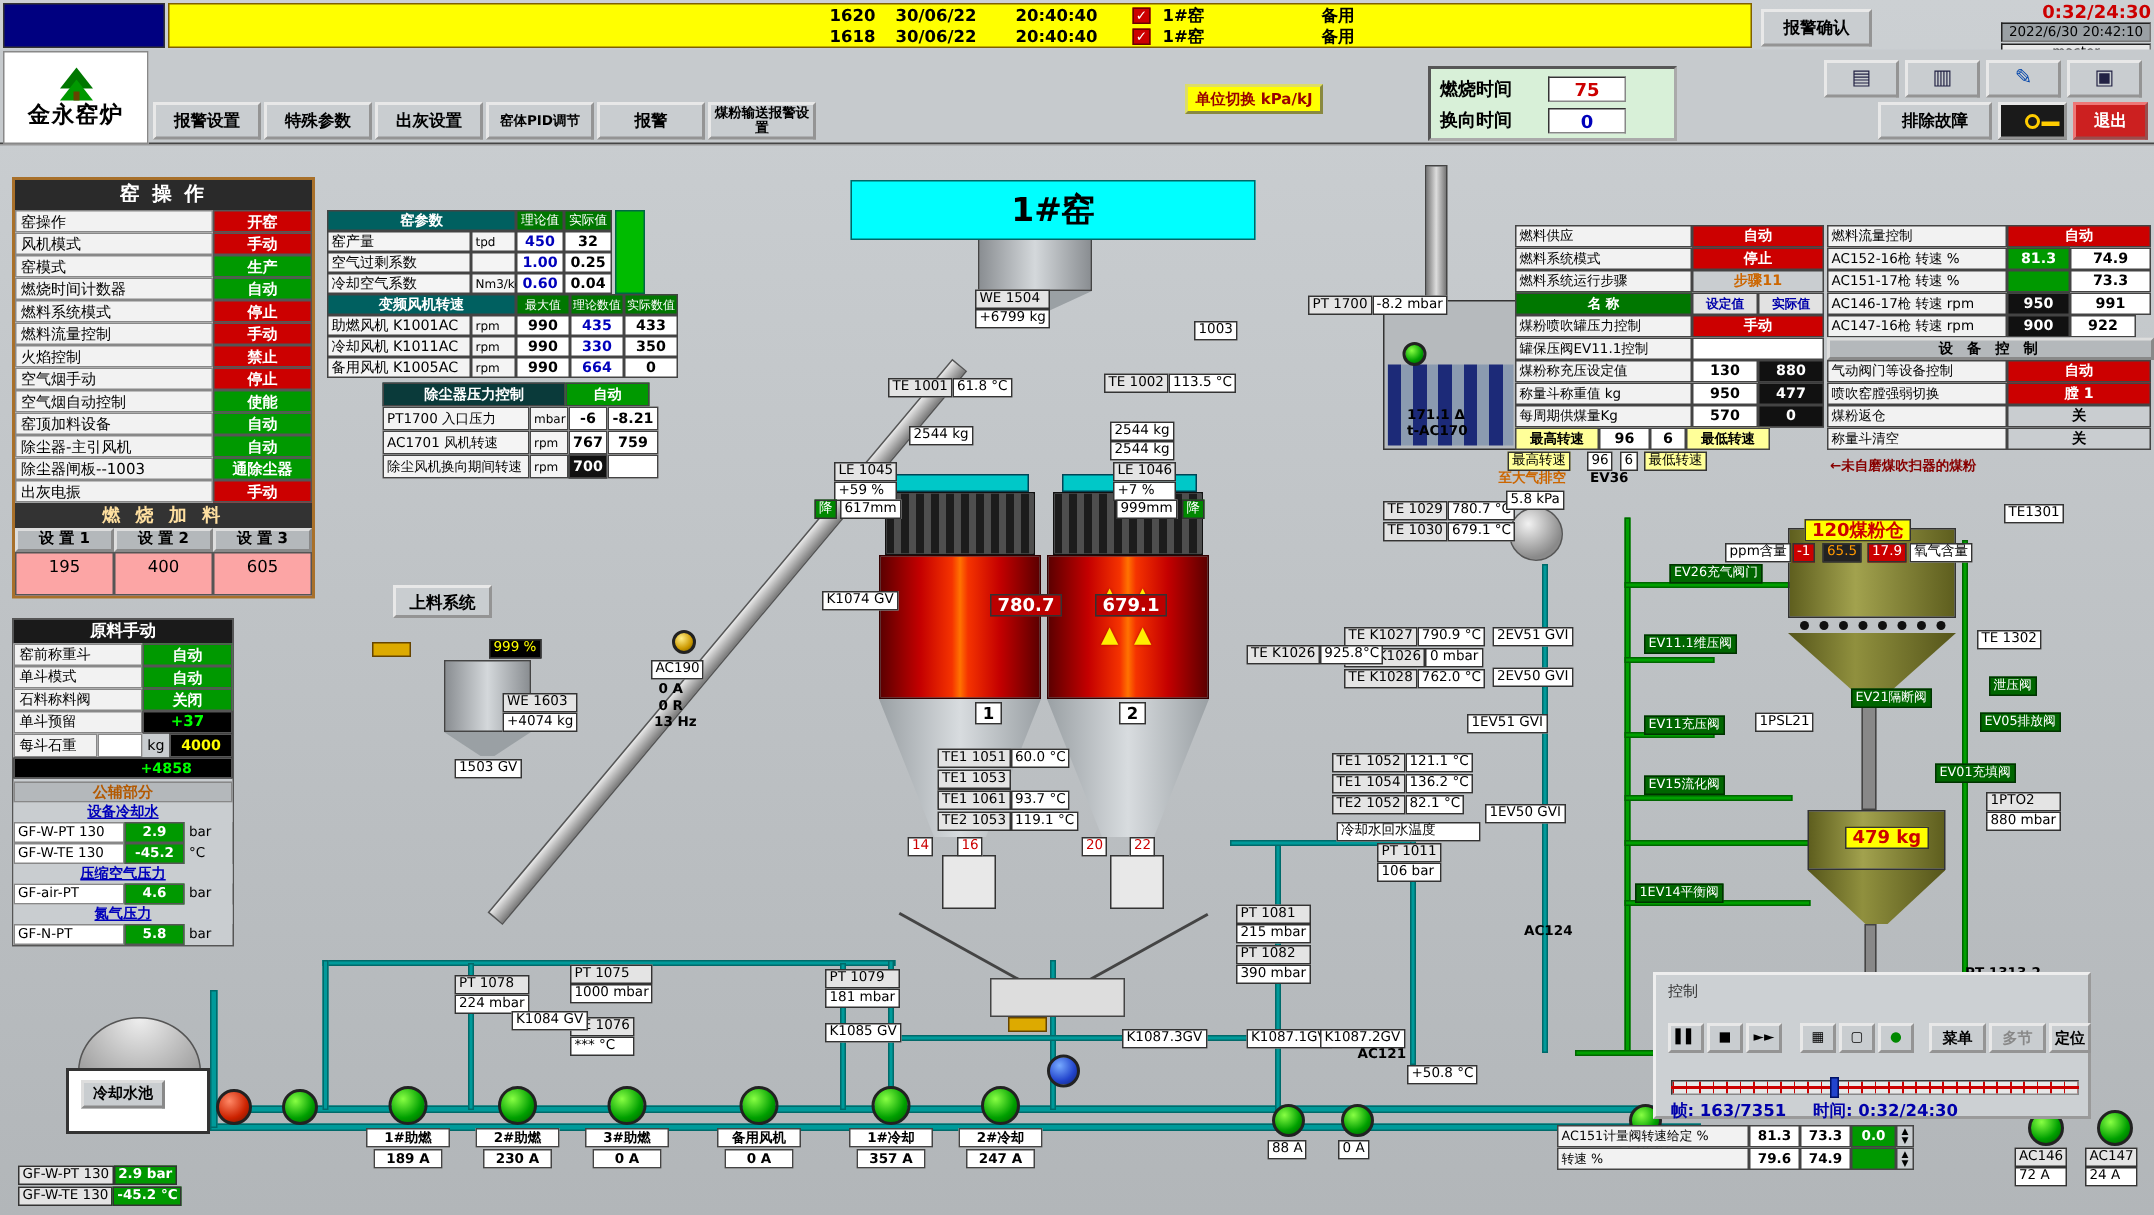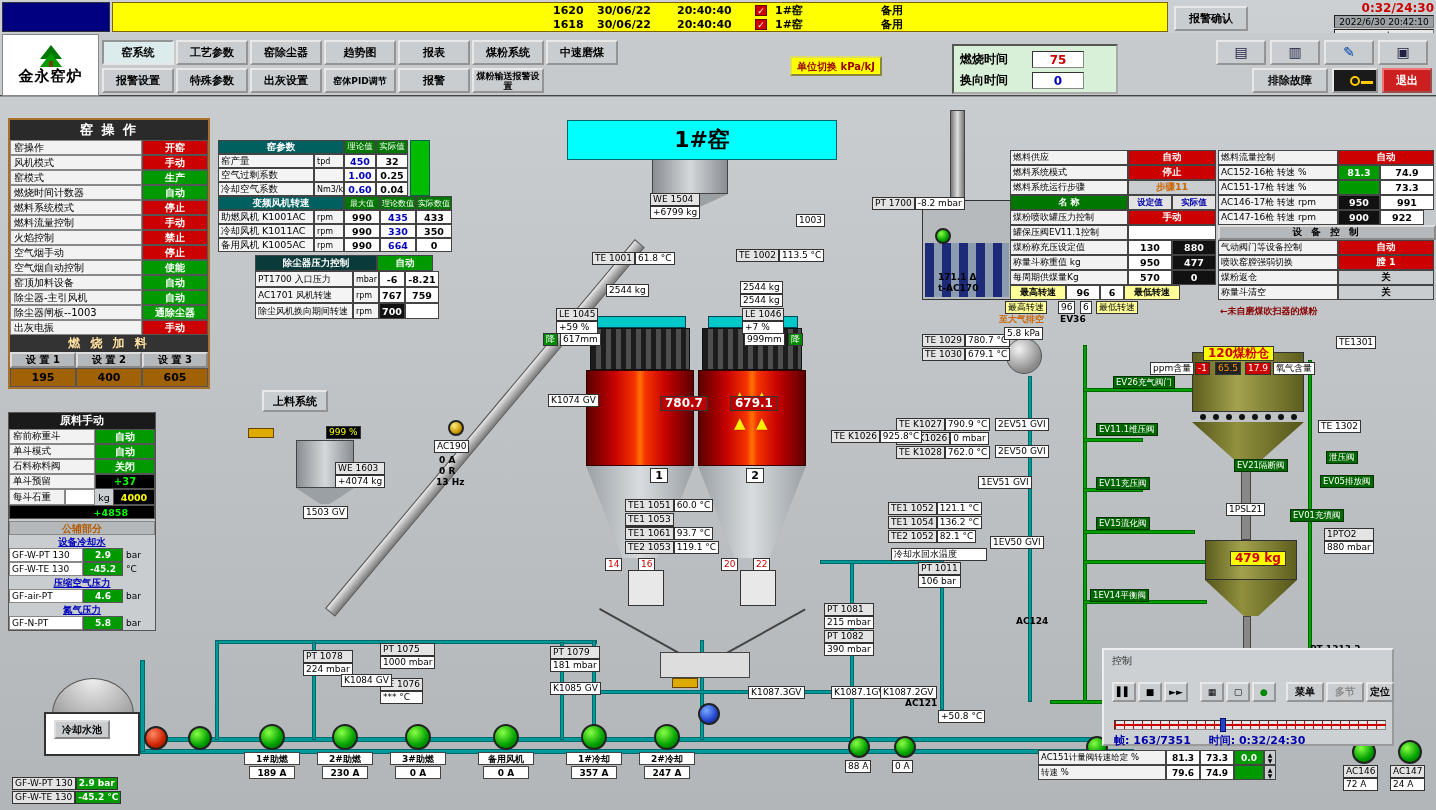--- a/index.html
+++ b/index.html
@@ -42,21 +42,21 @@
 #exitbtn{left:1382px;top:68px;width:50px;height:25px;background:#cc2020;color:#fff;border:2px outset #ee7777}
 
 #kilnops{left:8px;top:118px;width:202px;background:#c9cdd0;border:2px solid #a8702a;z-index:5}
 .panel-title{background:#2a2a2a;color:#fff;font-weight:bold;text-align:center;height:20px;line-height:20px;font-size:13px;letter-spacing:2px}
 .op-row{display:flex;height:15px}
 .op-label{width:132px;border:1px solid #888;background:#f2f2f2;font-size:10px;padding-left:3px;display:flex;align-items:center}
 .op-value{width:66px;border:1px solid #555;color:#fff;font-weight:bold;font-size:10px;display:flex;align-items:center;justify-content:center}
 .feed-title{background:#333;color:#ffe0a0;font-weight:bold;text-align:center;height:17px;line-height:17px;font-size:12px;letter-spacing:3px}
 .feed-cols,.feed-vals{display:flex}
 .feed-cols>div{width:66.6px;height:16px;background:#b4b8bb;border:2px outset #ddd;font-size:10px;font-weight:bold;text-align:center;line-height:12px}
-.feed-vals>div{width:66.6px;height:19px;background:#a16207;border:1px solid #555;font-weight:bold;text-align:center;line-height:18px}
+.feed-vals>div{width:66.6px;height:29px;background:#fca5a5;border:1px solid #555;font-weight:normal;text-align:center;line-height:18px}
 
 #material{left:8px;top:412px;width:148px;background:#c9cdd0;border:1px solid #555;z-index:5}
 .mat-title{background:#1a1a1a;color:#fff;font-weight:bold;text-align:center;height:16px;line-height:16px;font-size:11px}
 .mat-row{display:flex;height:15px}
 .mat-label{width:86px;border:1px solid #888;background:#f2f2f2;font-size:9.5px;padding-left:3px;display:flex;align-items:center}
 .mat-value{width:60px;border:1px solid #555;background:#009900;color:#fff;font-weight:bold;font-size:10px;display:flex;align-items:center;justify-content:center}
 .bucket-row{display:flex;height:16px;font-size:9.5px}
 .bucket-row>div{display:flex;align-items:center}
 .b-label{width:56px;padding-left:3px;background:#f2f2f2;border:1px solid #888}
 .b-blank{width:30px;background:#fff;border:1px solid #888}
@@ -209,30 +209,20 @@
   <div class="abs" id="clockbox">2022/6/30 20:42:10</div>
   <div class="abs" id="userbox">master</div>
 
   <div class="abs" id="menubar"></div>
   <div class="abs" id="logo">
     <div class="tree"></div>
     <div class="tree" style="border-bottom-color:#009900"></div>
     <div class="trunk"></div>
     <div id="brand">金永窑炉</div>
   </div>
-  <div class="menurow" style="left:102px;top:40px">
-
-  <div class="btn active">窑系统</div>
-      <div class="btn">工艺参数</div>
-      <div class="btn">窑除尘器</div>
-      <div class="btn">趋势图</div>
-      <div class="btn">报表</div>
-      <div class="btn">煤粉系统</div>
-      <div class="btn">中速磨煤</div>
-    </div>
   <div class="menurow" style="left:102px;top:68px">
 
   <div class="btn">报警设置</div>
       <div class="btn">特殊参数</div>
       <div class="btn">出灰设置</div>
       <div class="btn small">窑体PID调节</div>
       <div class="btn">报警</div>
       <div class="btn small">煤粉输送报警设置</div>
     </div>
   <div class="abs btn" id="unitbtn">单位切换 kPa/kJ</div>
@@ -1120,21 +1110,21 @@
       <div class="sensor valve" style="left: 1326px; top: 451px; position: absolute;">
 
         <div class="s-value">泄压阀</div>
       </div>
 
       <div class="sensor valve" style="left: 1234px; top: 459px; position: absolute;">
 
         <div class="s-value">EV21隔断阀</div>
       </div>
 
-      <div class="sensor" style="left: 1226px; top: 475px; position: absolute; margin-top: 28px;">
+      <div class="sensor" style="left: 1170px; top: 475px; position: absolute;">
 
         <div class="s-value">1PSL21</div>
       </div>
 
       <div class="sensor valve" style="left: 1320px; top: 475px; position: absolute;">
 
         <div class="s-value">EV05排放阀</div>
       </div>
 
       <div class="sensor valve" style="left: 1096px; top: 517px; position: absolute;">

